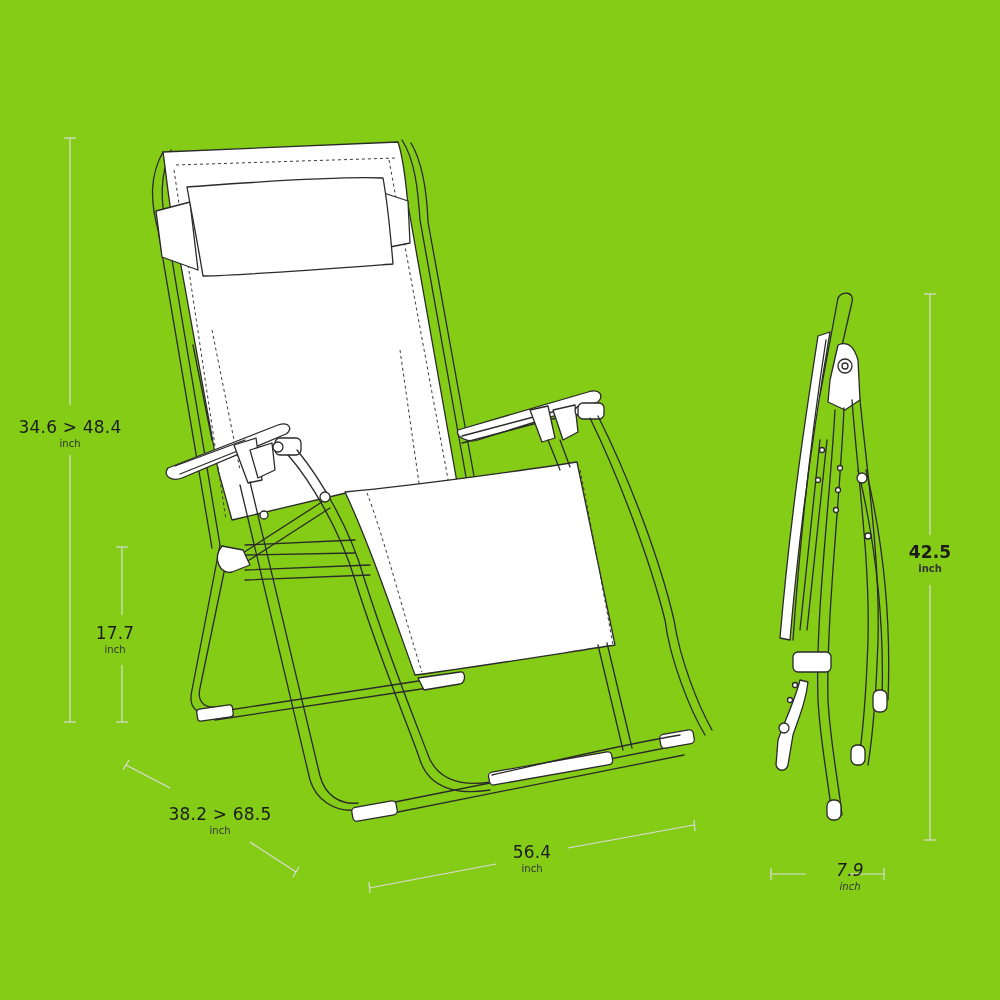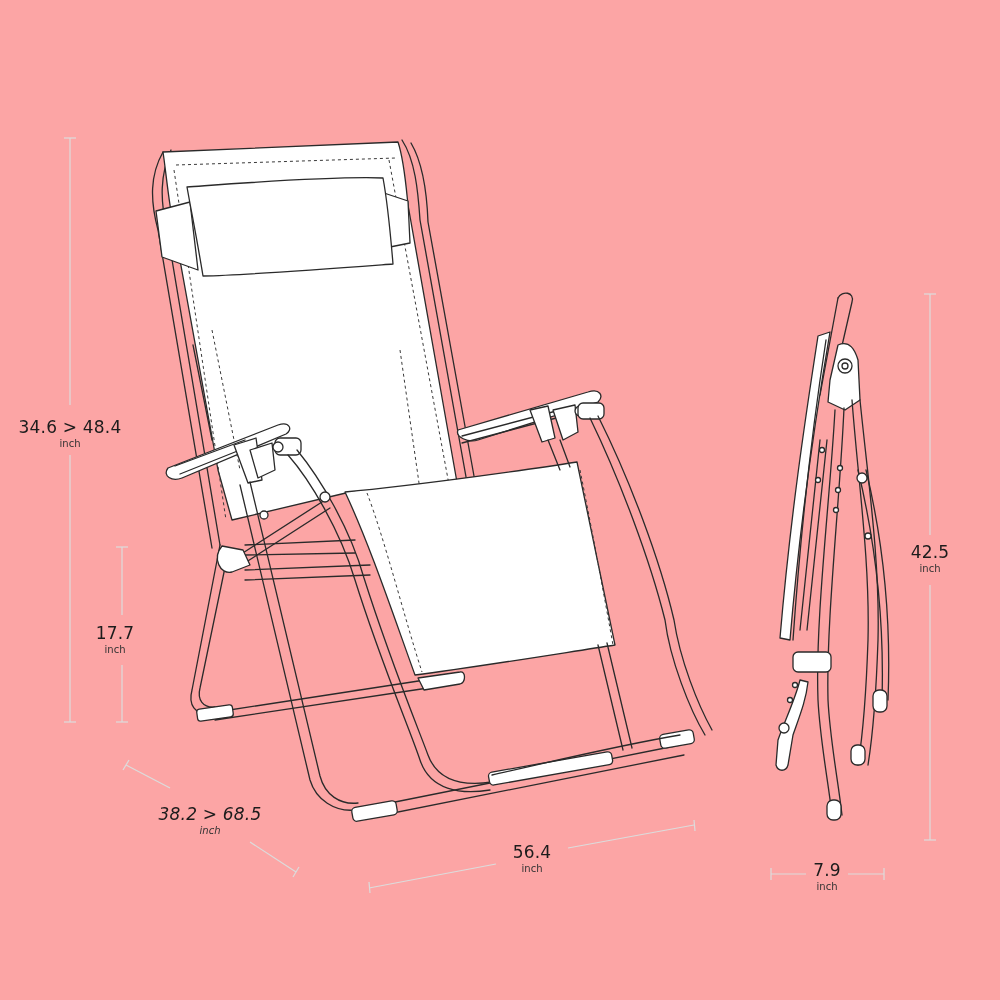--- a/index.html
+++ b/index.html
@@ -1,16 +1,16 @@
 <!DOCTYPE html>
 <html><head>
   <meta charset="utf-8">
   <style>
     html, body { margin: 0; padding: 0; background: #ffffff; }
-    #canvas { position: relative; width: 1000px; height: 1000px; background: #fca5a5; overflow: hidden; }
+    #canvas { position: relative; width: 1000px; height: 1000px; background: #84cc16; overflow: hidden; }
     svg.drawing { position: absolute; left: 0; top: 0; width: 1000px; height: 1000px; }
     .ln { fill: none; stroke: #2a2a2a; stroke-width: 1.3; stroke-linecap: round; stroke-linejoin: round; }
     .fill { fill: #ffffff; stroke: #2a2a2a; stroke-width: 1.3; stroke-linejoin: round; }
     .dash { fill: none; stroke: #3a3a3a; stroke-width: 1; stroke-dasharray: 3 3; }
     .dim { fill: none; stroke: #dcdcdc; stroke-width: 1.2; }
     .lbl { position: absolute; text-align: center; font-family: "DejaVu Sans", sans-serif; color: #1c1c1c; transform: translateX(-50%); line-height: 1; white-space: nowrap; }
     .lbl .val { display: block; font-size: 17px; letter-spacing: 0.2px; }
     .lbl .unit { display: block; font-size: 10px; margin-top: 3px; color: #333; }
   </style>
 </head>
@@ -183,33 +183,33 @@
   <div class="lbl" style="left:70px; top:419px;">
     <span class="val">34.6 &gt; 48.4</span>
     <span class="unit">inch</span>
   </div>
 
   <div class="lbl" style="left:115px; top:625px;">
     <span class="val">17.7</span>
     <span class="unit">inch</span>
   </div>
 
-  <div class="lbl" style="left:210px; top:806px;font-style:italic;">
+  <div class="lbl" style="left:220px; top:806px;">
     <span class="val">38.2 &gt; 68.5</span>
     <span class="unit">inch</span>
   </div>
 
   <div class="lbl" style="left:532px; top:844px;">
     <span class="val">56.4</span>
     <span class="unit">inch</span>
   </div>
 
-  <div class="lbl" style="left:930px; top:544px;">
+  <div class="lbl" style="left:930px; top:544px;font-weight:bold;">
     <span class="val">42.5</span>
     <span class="unit">inch</span>
   </div>
 
-  <div class="lbl" style="left:827px; top:862px;">
+  <div class="lbl" style="left:850px; top:862px;font-style:italic;">
     <span class="val">7.9</span>
     <span class="unit">inch</span>
   </div>
 
 </div>
 
 </body></html>

